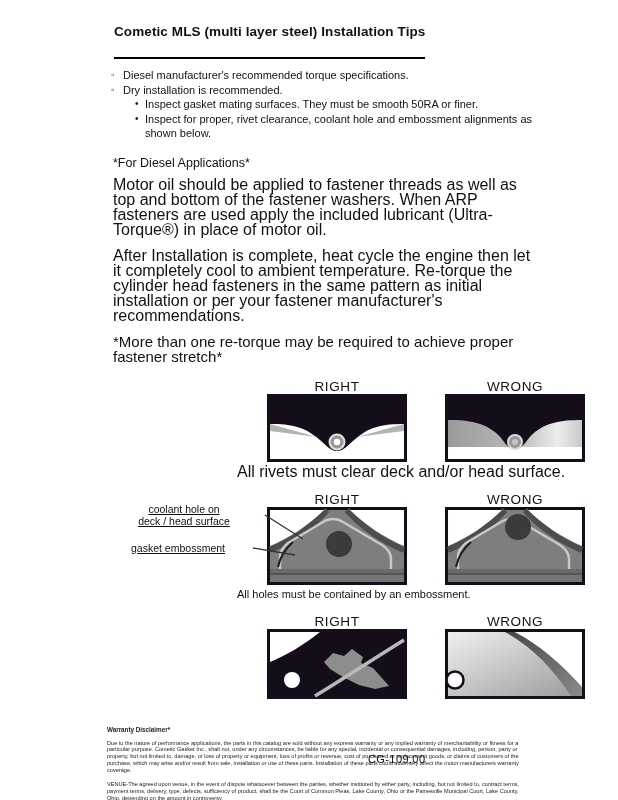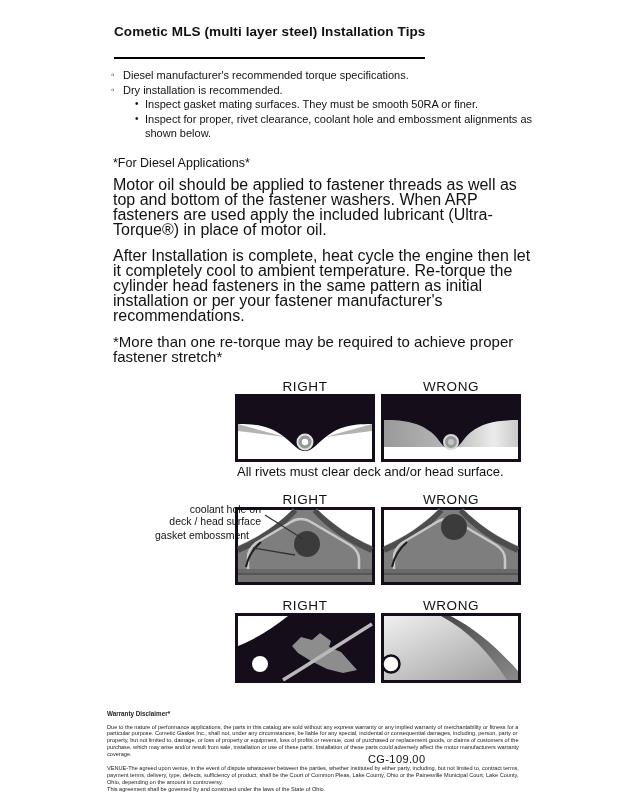--- a/index.html
+++ b/index.html
@@ -16,31 +16,31 @@
   ul.tips li.sub{margin-left:22px;}
   ul.tips li.sub::before{content:"\2022";position:absolute;left:0;top:0;font-size:10px;}
 
   .diesel-heading{font-size:12.5px;font-weight:normal;margin:15px 0 7px 0;}
   .para{font-size:16px;line-height:15px;margin:0 0 11px 0;}
   .note{font-size:15px;line-height:15px;margin:2px 0 0 0;}
 
   
   .figs{margin-top:15px;}
   .fig-pair{display:flex;gap:6px;margin-left:235px;width:286px;}
-  .fig{width:140px;}
+  .fig{width:140px;margin-left:32px;}
   .fig-head{font-size:13.5px;letter-spacing:.6px;text-align:center;line-height:15px;height:15px;}
   .fig svg{display:block;}
-  .fig-caption{font-size:13px;line-height:13px;margin:3px 0 0 237px;}
+  .fig-caption{font-size:16px;line-height:13px;margin:3px 0 0 237px;}
   .preline{white-space:pre-line;}
 
   .row2{position:relative;margin-left:107px;width:426px;margin-top:14px;}
   .row2 .fig-pair{margin-left:128px;}
-  .row2-label{position:absolute;font-size:10.5px;line-height:12px;text-align:right;color:#111;}
+  .row2-label{position:absolute;font-size:10.5px;line-height:12px;text-align:center;color:#111;text-decoration:underline;}
   .lbl-coolant{top:11px;left:0;width:154px;}
-  .lbl-emboss{top:37px;left:0;width:142px;}
+  .lbl-emboss{top:50px;left:0;width:142px;}
   .leader-svg{position:absolute;left:0;top:0;pointer-events:none;}
   .row2-caption{font-size:11px;line-height:13px;margin:3px 0 0 130px;}
 
   .row1{margin-top:13px;}
   .row3{margin-top:13px;}
 
   
   .legal{margin:27px 0 0 107px;width:426px;color:#222;}
   .legal-heading{font-size:6.3px;font-weight:bold;margin:0 0 7px 0;}
   .legal p{font-size:5.6px;line-height:6.9px;margin:0 0 7px 0;white-space:pre-line;}
@@ -140,20 +140,21 @@
             <path d="M60,3 C45,20 24,34 3,43" stroke="#4d4d4d" stroke-width="6" fill="none"></path>
             <path d="M80,3 C95,20 116,34 137,43" stroke="#4d4d4d" stroke-width="6" fill="none"></path>
             <path d="M3,3 H57 C42,18 22,31 3,39 Z" fill="#ffffff"></path>
             <path d="M137,3 H83 C98,18 118,31 137,39 Z" fill="#ffffff"></path>
             <path d="M13,62 L13,50 C13,44 16,40 21,36 L56,15 C62,11 70,11 76,15 L115,38 C121,42 124,46 124,52 L124,62" stroke="#c8c8c8" stroke-width="2.5" fill="none"></path>
             <path d="M11,60 C13,50 18,42 26,35" stroke="#1e1e1e" stroke-width="2" fill="none"></path>
             <circle cx="73" cy="20" r="13" fill="#3b3b3b"></circle>
           </svg>
         </div>
       </div>
+      <div class="row2-caption">All holes must be contained by an embossment.</div>
     </div>
 
     <div class="row3">
       <div class="fig-pair">
         <div class="fig">
           <div class="fig-head">RIGHT</div>
           <svg width="140" height="70" viewBox="0 0 140 70">
             <rect x="1.5" y="1.5" width="137" height="67" fill="#150d1a" stroke="#150d1a" stroke-width="3"></rect>
             <path d="M57,33 L66,24 L77,27 L85,20 L96,28 L94,34 L106,39 L114,48 L122,57 L108,60 L92,56 L76,48 L63,40 Z" fill="#8d8d8d"></path>
             <path d="M48,67 C76,50 108,29 137,11" stroke="#b9b9b9" stroke-width="3.5" fill="none"></path>

